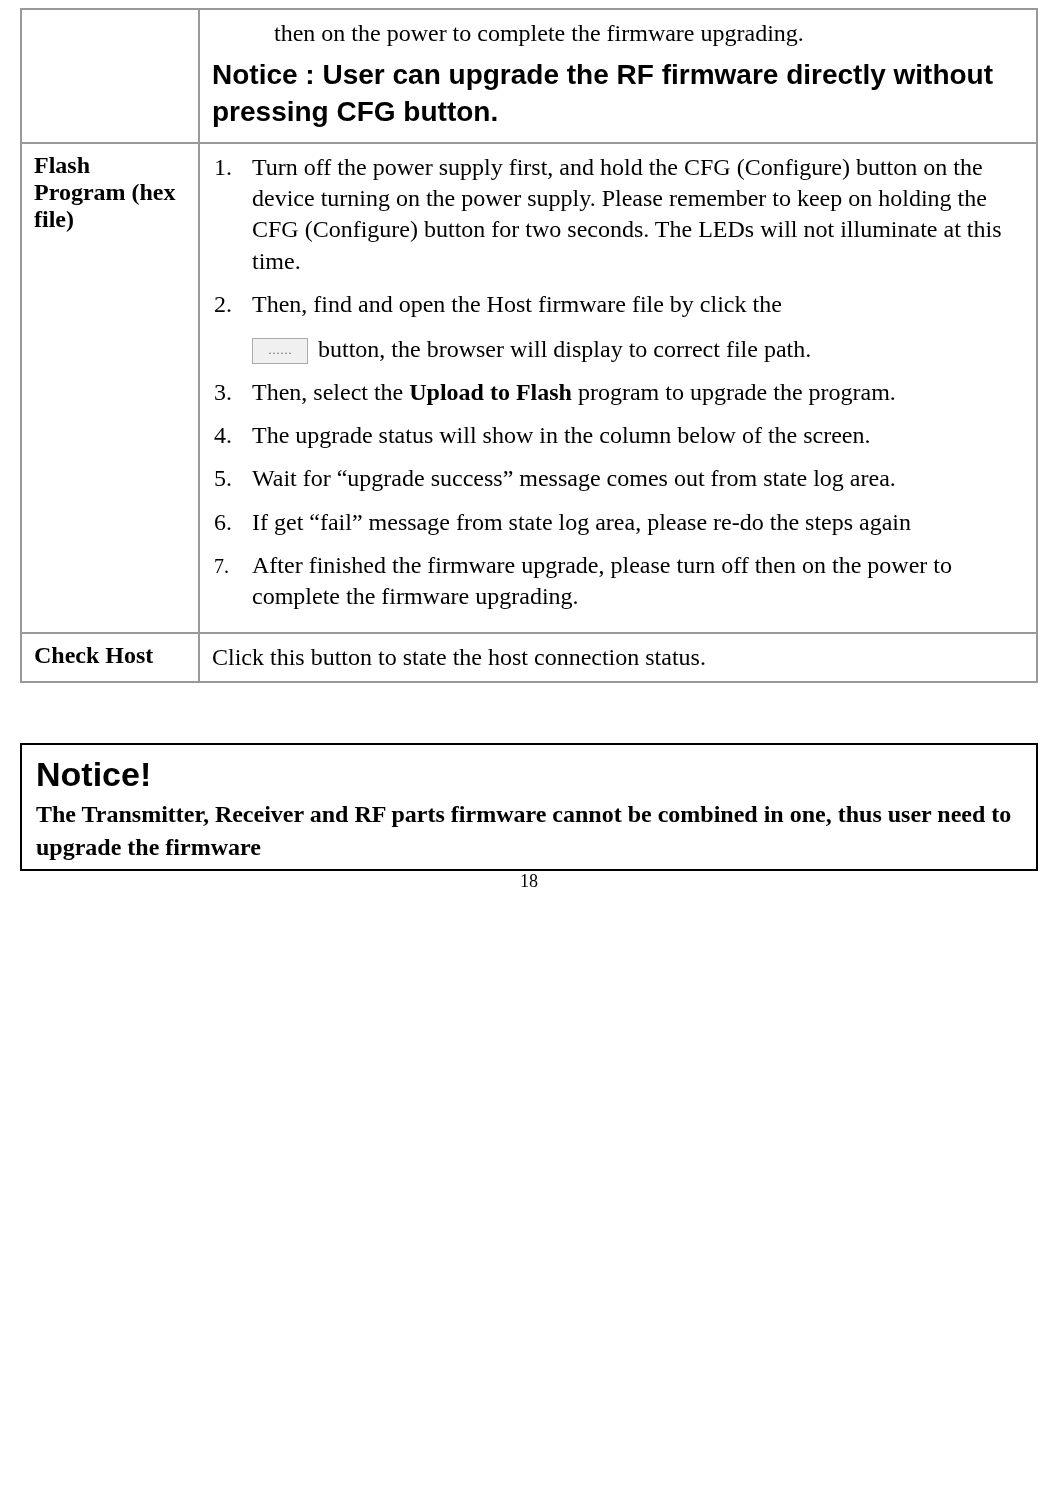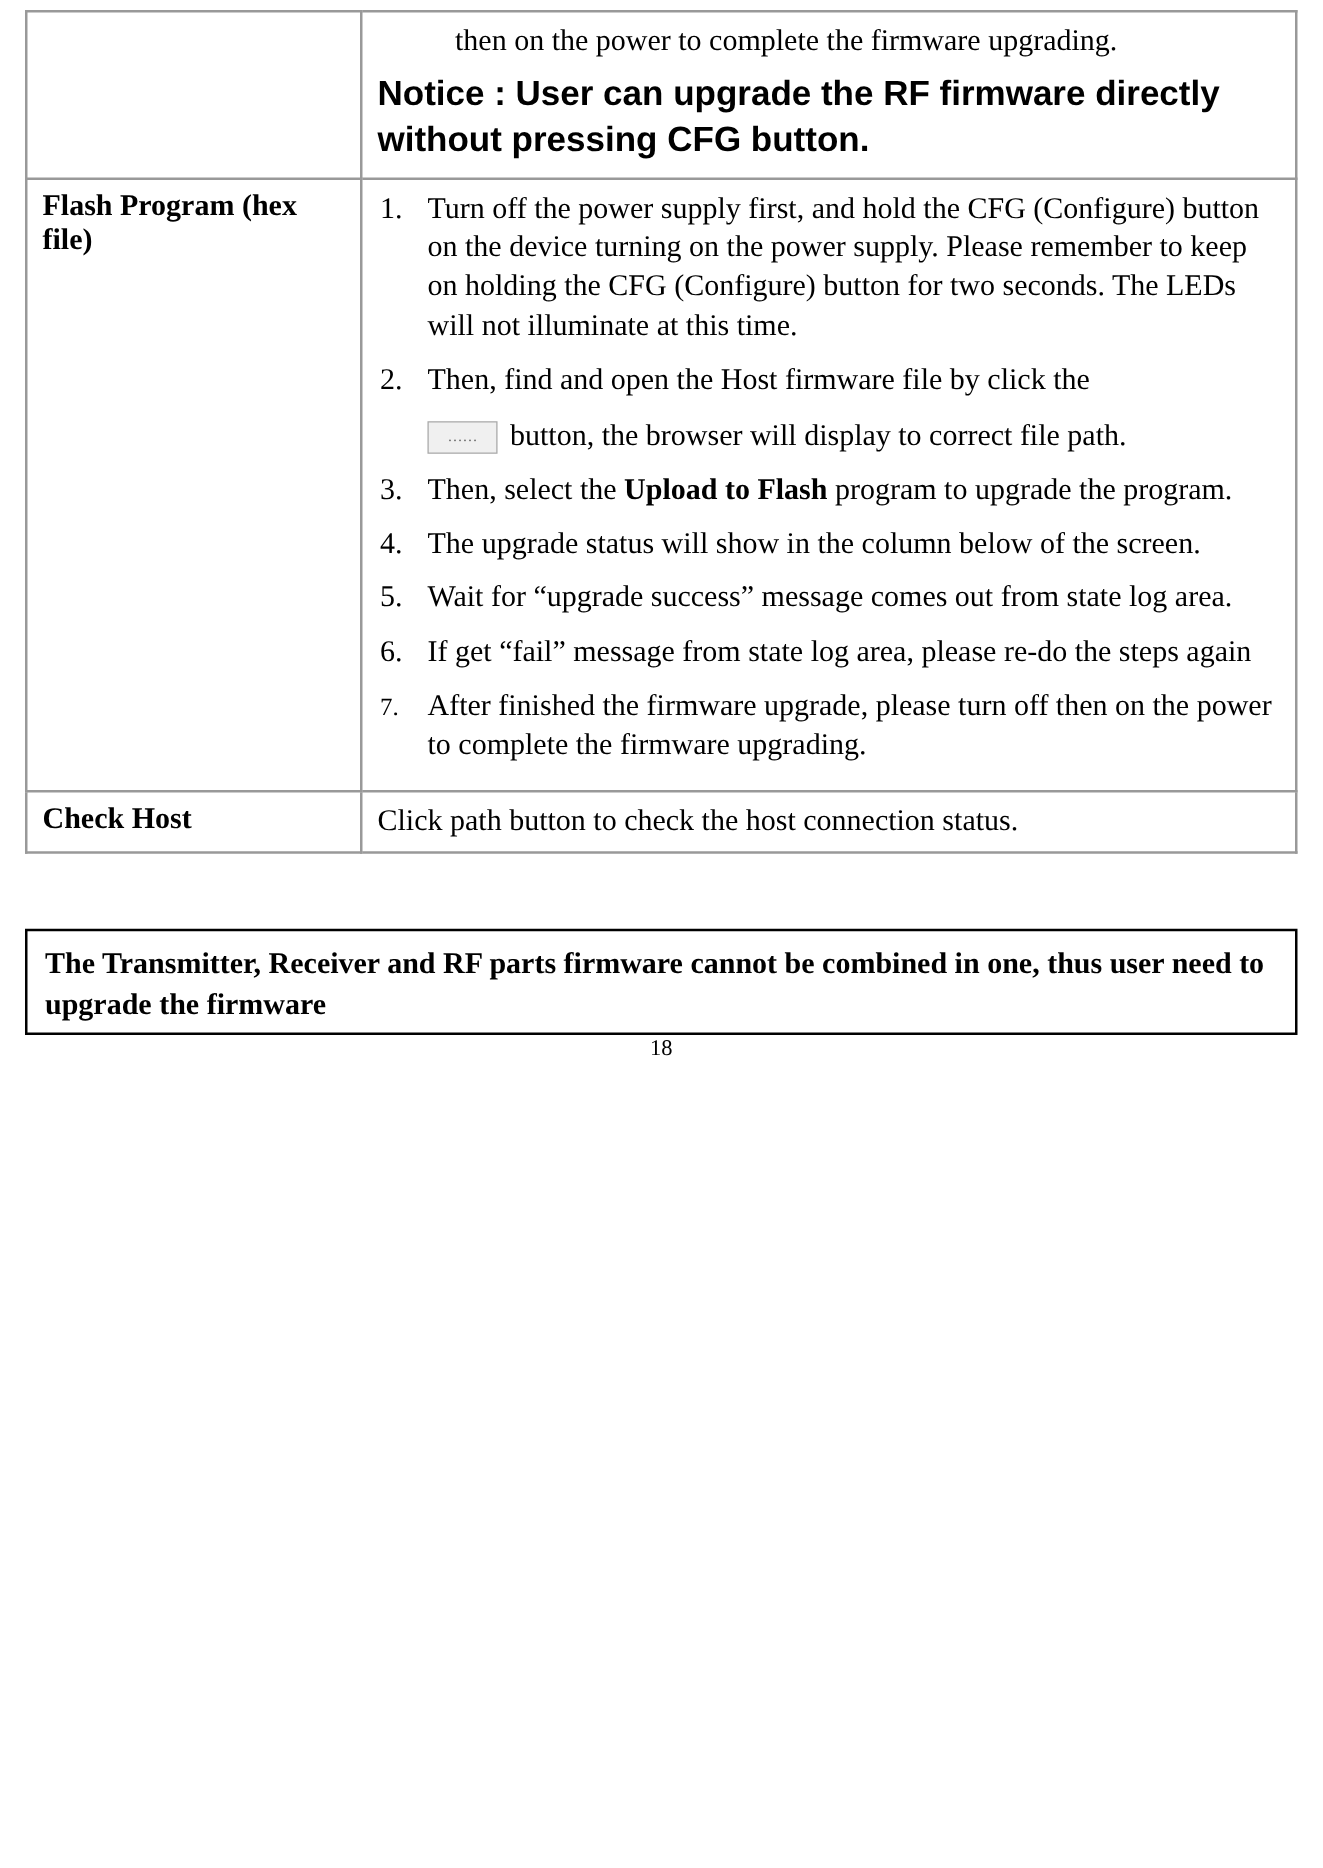--- a/index.html
+++ b/index.html
@@ -17,21 +17,21 @@
       border-collapse: collapse;
       width: 100%;
       border: 2px solid #999;
     }
     table.main-table td {
       border: 2px solid #999;
       padding: 8px 12px;
       vertical-align: top;
     }
     td.label-cell {
-      width: 268px;
+      width: 178px;
       font-weight: bold;
       font-size: 24px;
       vertical-align: middle;
     }
     td.content-cell {
       font-size: 24px;
       line-height: 1.3;
     }
     .indent-text {
       padding-left: 62px;
@@ -131,22 +131,23 @@
         </li>
         <li><span class="num">4.</span><span>The upgrade status will show in the column below of the screen.</span></li>
         <li><span class="num">5.</span><span>Wait for “upgrade success” message comes out from state log area.</span></li>
         <li><span class="num">6.</span><span>If get “fail” message from state log area, please re-do the steps again</span></li>
         <li class="small-num"><span class="num">7.</span><span>After finished the firmware upgrade, please turn off then on the power to complete the firmware upgrading.</span></li>
       </ol>
     </td>
   </tr>
   <tr>
     <td class="label-cell">Check Host</td>
-    <td class="content-cell">Click path button to check the host connection status.</td>
+    <td class="content-cell">Click this button to state the host connection status.</td>
   </tr>
 </tbody>
   </table>
 
 <div class="notice-box">
+  <div class="notice-title">Notice!</div>
   <div class="notice-body">The Transmitter, Receiver and RF parts firmware cannot be combined in one, thus user need to upgrade the firmware</div>
 </div>
 
 <div class="page-number">18</div>
 
 </body></html>

